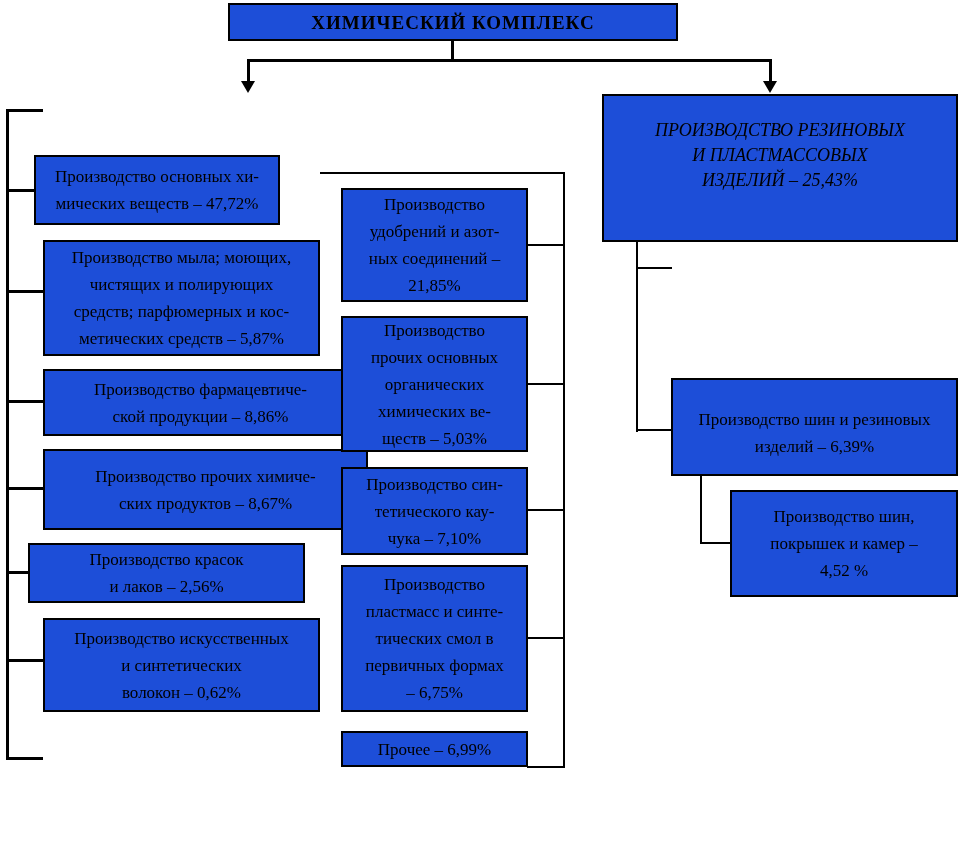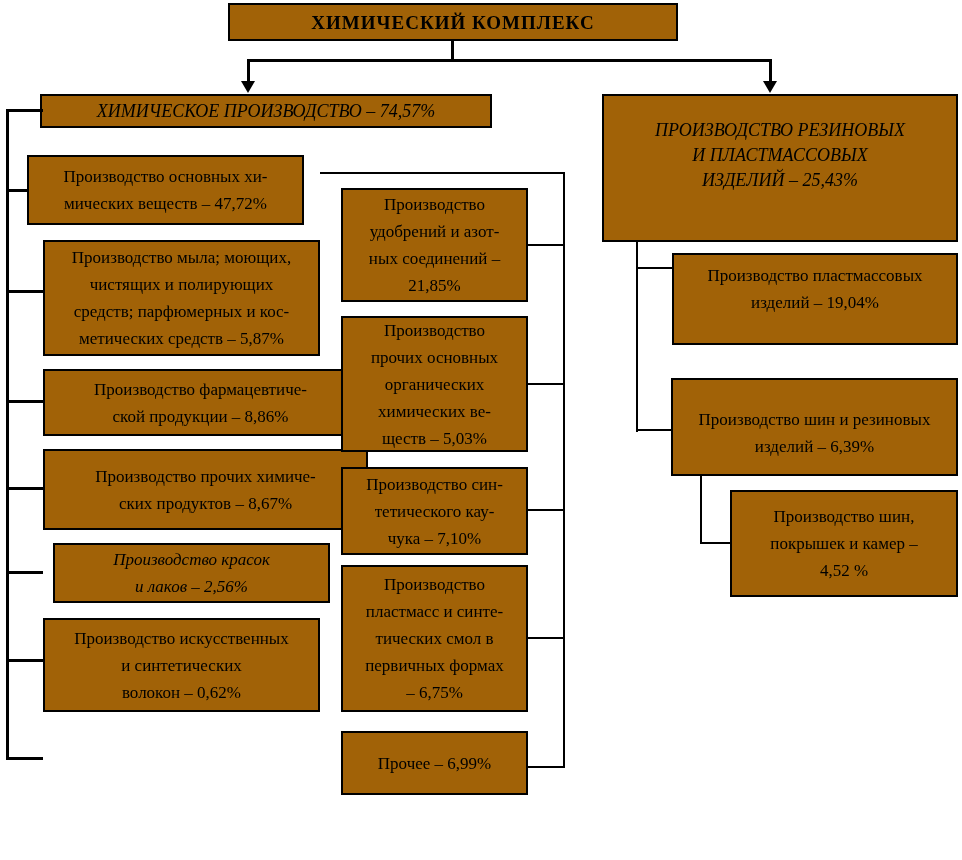--- a/index.html
+++ b/index.html
@@ -8,21 +8,21 @@
     width:962px;height:860px;
     background:#ffffff;
     font-family:"Liberation Serif","DejaVu Serif",serif;
     color:#000;
     overflow:hidden;
   }
   .box{
     position:absolute;
     box-sizing:border-box;
     border:2px solid #000;
-    background:#a16207;
+    background:#1d4ed8;
     display:flex;
     align-items:center;
     justify-content:center;
     text-align:center;
     font-size:17px;
     line-height:27px;
     white-space:pre-line;
     padding:0 4px;
   }
   .root-box{
@@ -39,51 +39,50 @@
   .arrowhead{
     position:absolute;width:0;height:0;
     border-left:7px solid transparent;
     border-right:7px solid transparent;
     border-top:12px solid #000;
   }
   
   #b-root{left:228px;top:3px;width:450px;height:38px;}
   #b-lh  {left:40px; top:94px; width:452px;height:34px;}
   #b-rh  {left:602px;top:94px; width:356px;height:148px;padding-bottom:26px;}
-  #b-l1{left:27px;top:155px;width:277px;height:70px;}
+  #b-l1{left:34px;top:155px;width:246px;height:70px;}
   #b-l2{left:43px;top:240px;width:277px;height:116px;}
   #b-l3{left:43px;top:369px;width:315px;height:67px;}
   #b-l4{left:43px;top:449px;width:325px;height:81px;}
-  #b-l5{left:53px;top:543px;width:277px;height:60px;font-style:italic;}
+  #b-l5{left:28px;top:543px;width:277px;height:60px;}
   #b-l6{left:43px;top:618px;width:277px;height:94px;}
   #b-l7{left:43px;top:722px;width:277px;height:136px;}
   #b-m1{left:341px;top:188px;width:187px;height:114px;}
   #b-m2{left:341px;top:316px;width:187px;height:136px;}
   #b-m3{left:341px;top:467px;width:187px;height:88px;}
   #b-m4{left:341px;top:565px;width:187px;height:147px;}
-  #b-m5{left:341px;top:731px;width:187px;height:64px;}
+  #b-m5{left:341px;top:731px;width:187px;height:36px;}
   #b-r1{left:672px;top:253px;width:286px;height:92px;align-items:flex-start;padding-top:7px;}
   #b-r2{left:671px;top:378px;width:287px;height:98px;padding-top:12px;}
   #b-r3{left:730px;top:490px;width:228px;height:107px;}
 </style>
 </head>
 <body>
 
 <div class="canvas">
 
   <div class="box root-box" id="b-root">ХИМИЧЕСКИЙ КОМПЛЕКС</div>
 
   <div class="ln" style="left:451px;top:41px;width:3px;height:21px"></div>
   <div class="ln" style="left:247px;top:59px;width:524px;height:3px"></div>
   <div class="ln" style="left:247px;top:59px;width:3px;height:24px"></div>
   <div class="arrowhead" style="left:241px;top:81px"></div>
   <div class="ln" style="left:769px;top:59px;width:3px;height:24px"></div>
   <div class="arrowhead" style="left:763px;top:81px"></div>
 
-  <div class="box hdr" id="b-lh">ХИМИЧЕСКОЕ ПРОИЗВОДСТВО – 74,57%</div>
   <div class="box hdr" id="b-rh">ПРОИЗВОДСТВО РЕЗИНОВЫХ
 И ПЛАСТМАССОВЫХ
 ИЗДЕЛИЙ – 25,43%</div>
 
   <div class="ln" style="left:6px;top:109px;width:3px;height:651px"></div>
   <div class="ln" style="left:6px;top:109px;width:37px;height:3px"></div>
   <div class="ln" style="left:6px;top:189px;width:37px;height:3px"></div>
   <div class="ln" style="left:6px;top:290px;width:37px;height:3px"></div>
   <div class="ln" style="left:6px;top:400px;width:37px;height:3px"></div>
   <div class="ln" style="left:6px;top:487px;width:37px;height:3px"></div>
@@ -131,22 +130,20 @@
 пластмасс и синте-
 тических смол в
 первичных формах
 – 6,75%</div>
   <div class="box" id="b-m5">Прочее – 6,99%</div>
 
   <div class="ln" style="left:636px;top:242px;width:2px;height:190px"></div>
   <div class="ln" style="left:636px;top:267px;width:36px;height:2px"></div>
   <div class="ln" style="left:636px;top:429px;width:36px;height:2px"></div>
 
-  <div class="box" id="b-r1">Производство пластмассовых
-изделий – 19,04%</div>
   <div class="box" id="b-r2">Производство шин и резиновых
 изделий – 6,39%</div>
 
   <div class="ln" style="left:700px;top:474px;width:2px;height:70px"></div>
   <div class="ln" style="left:700px;top:542px;width:30px;height:2px"></div>
 
   <div class="box" id="b-r3">Производство шин,
 покрышек и камер –
 4,52 %</div>
 

